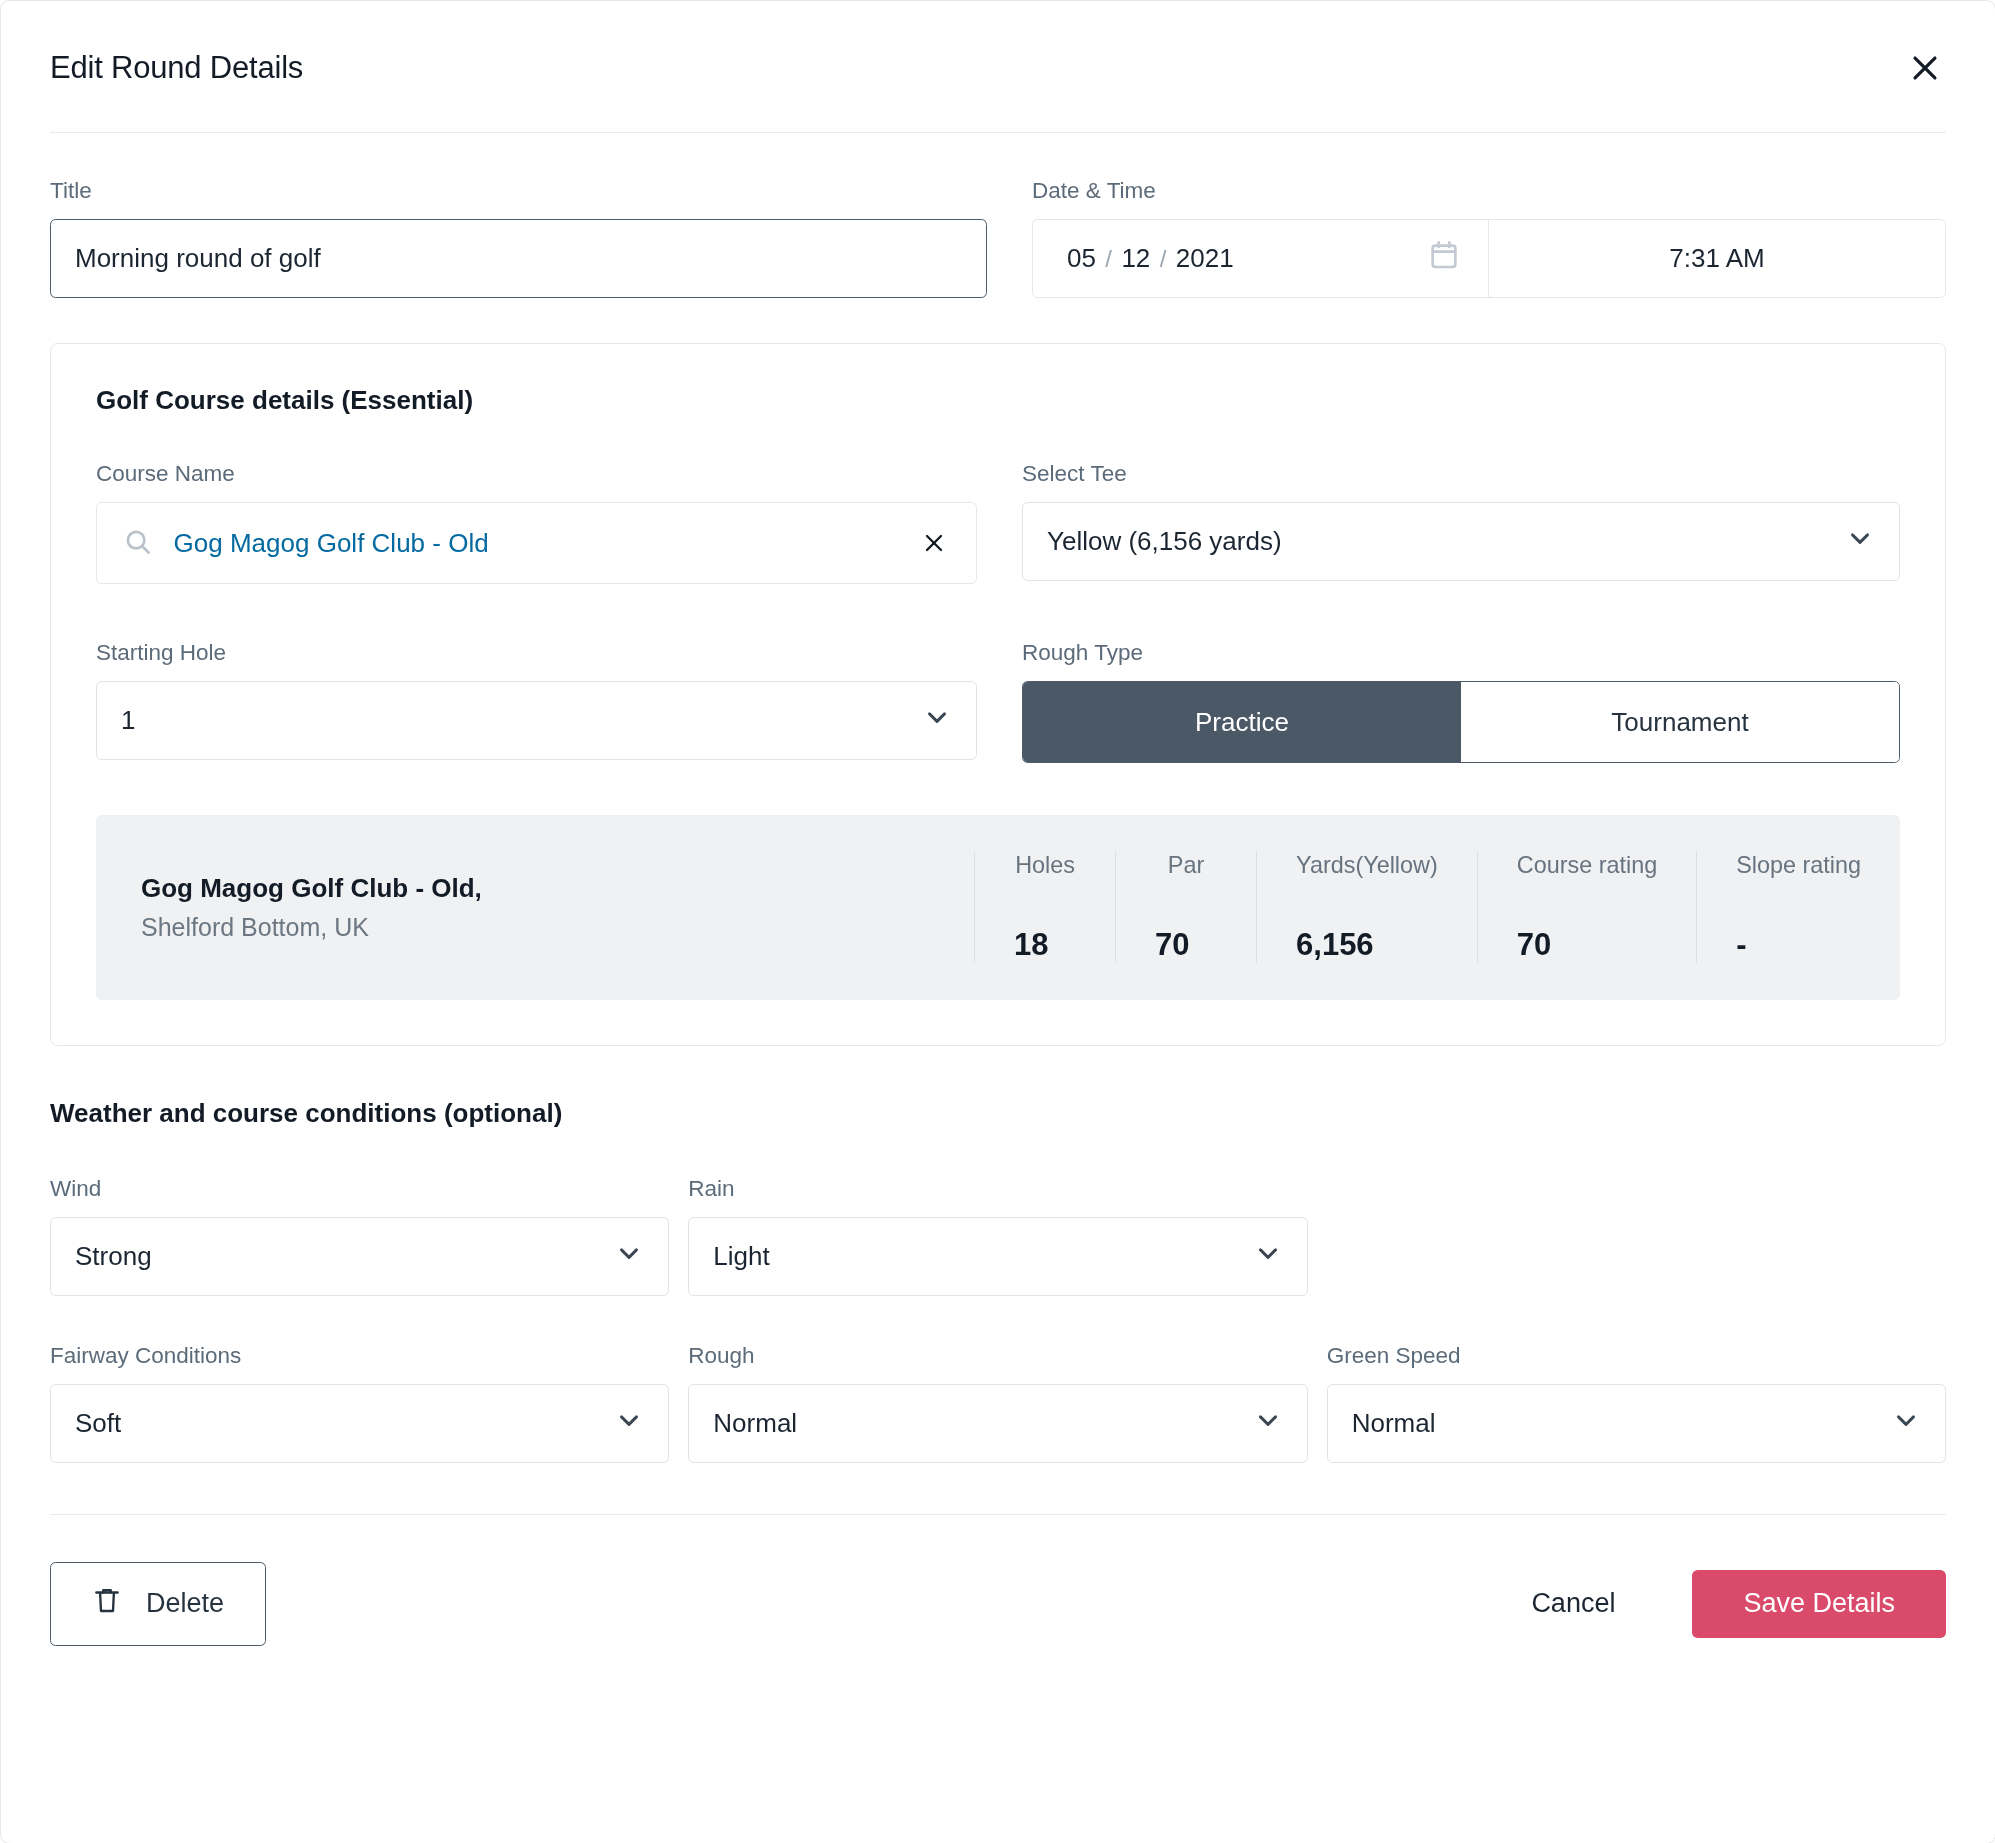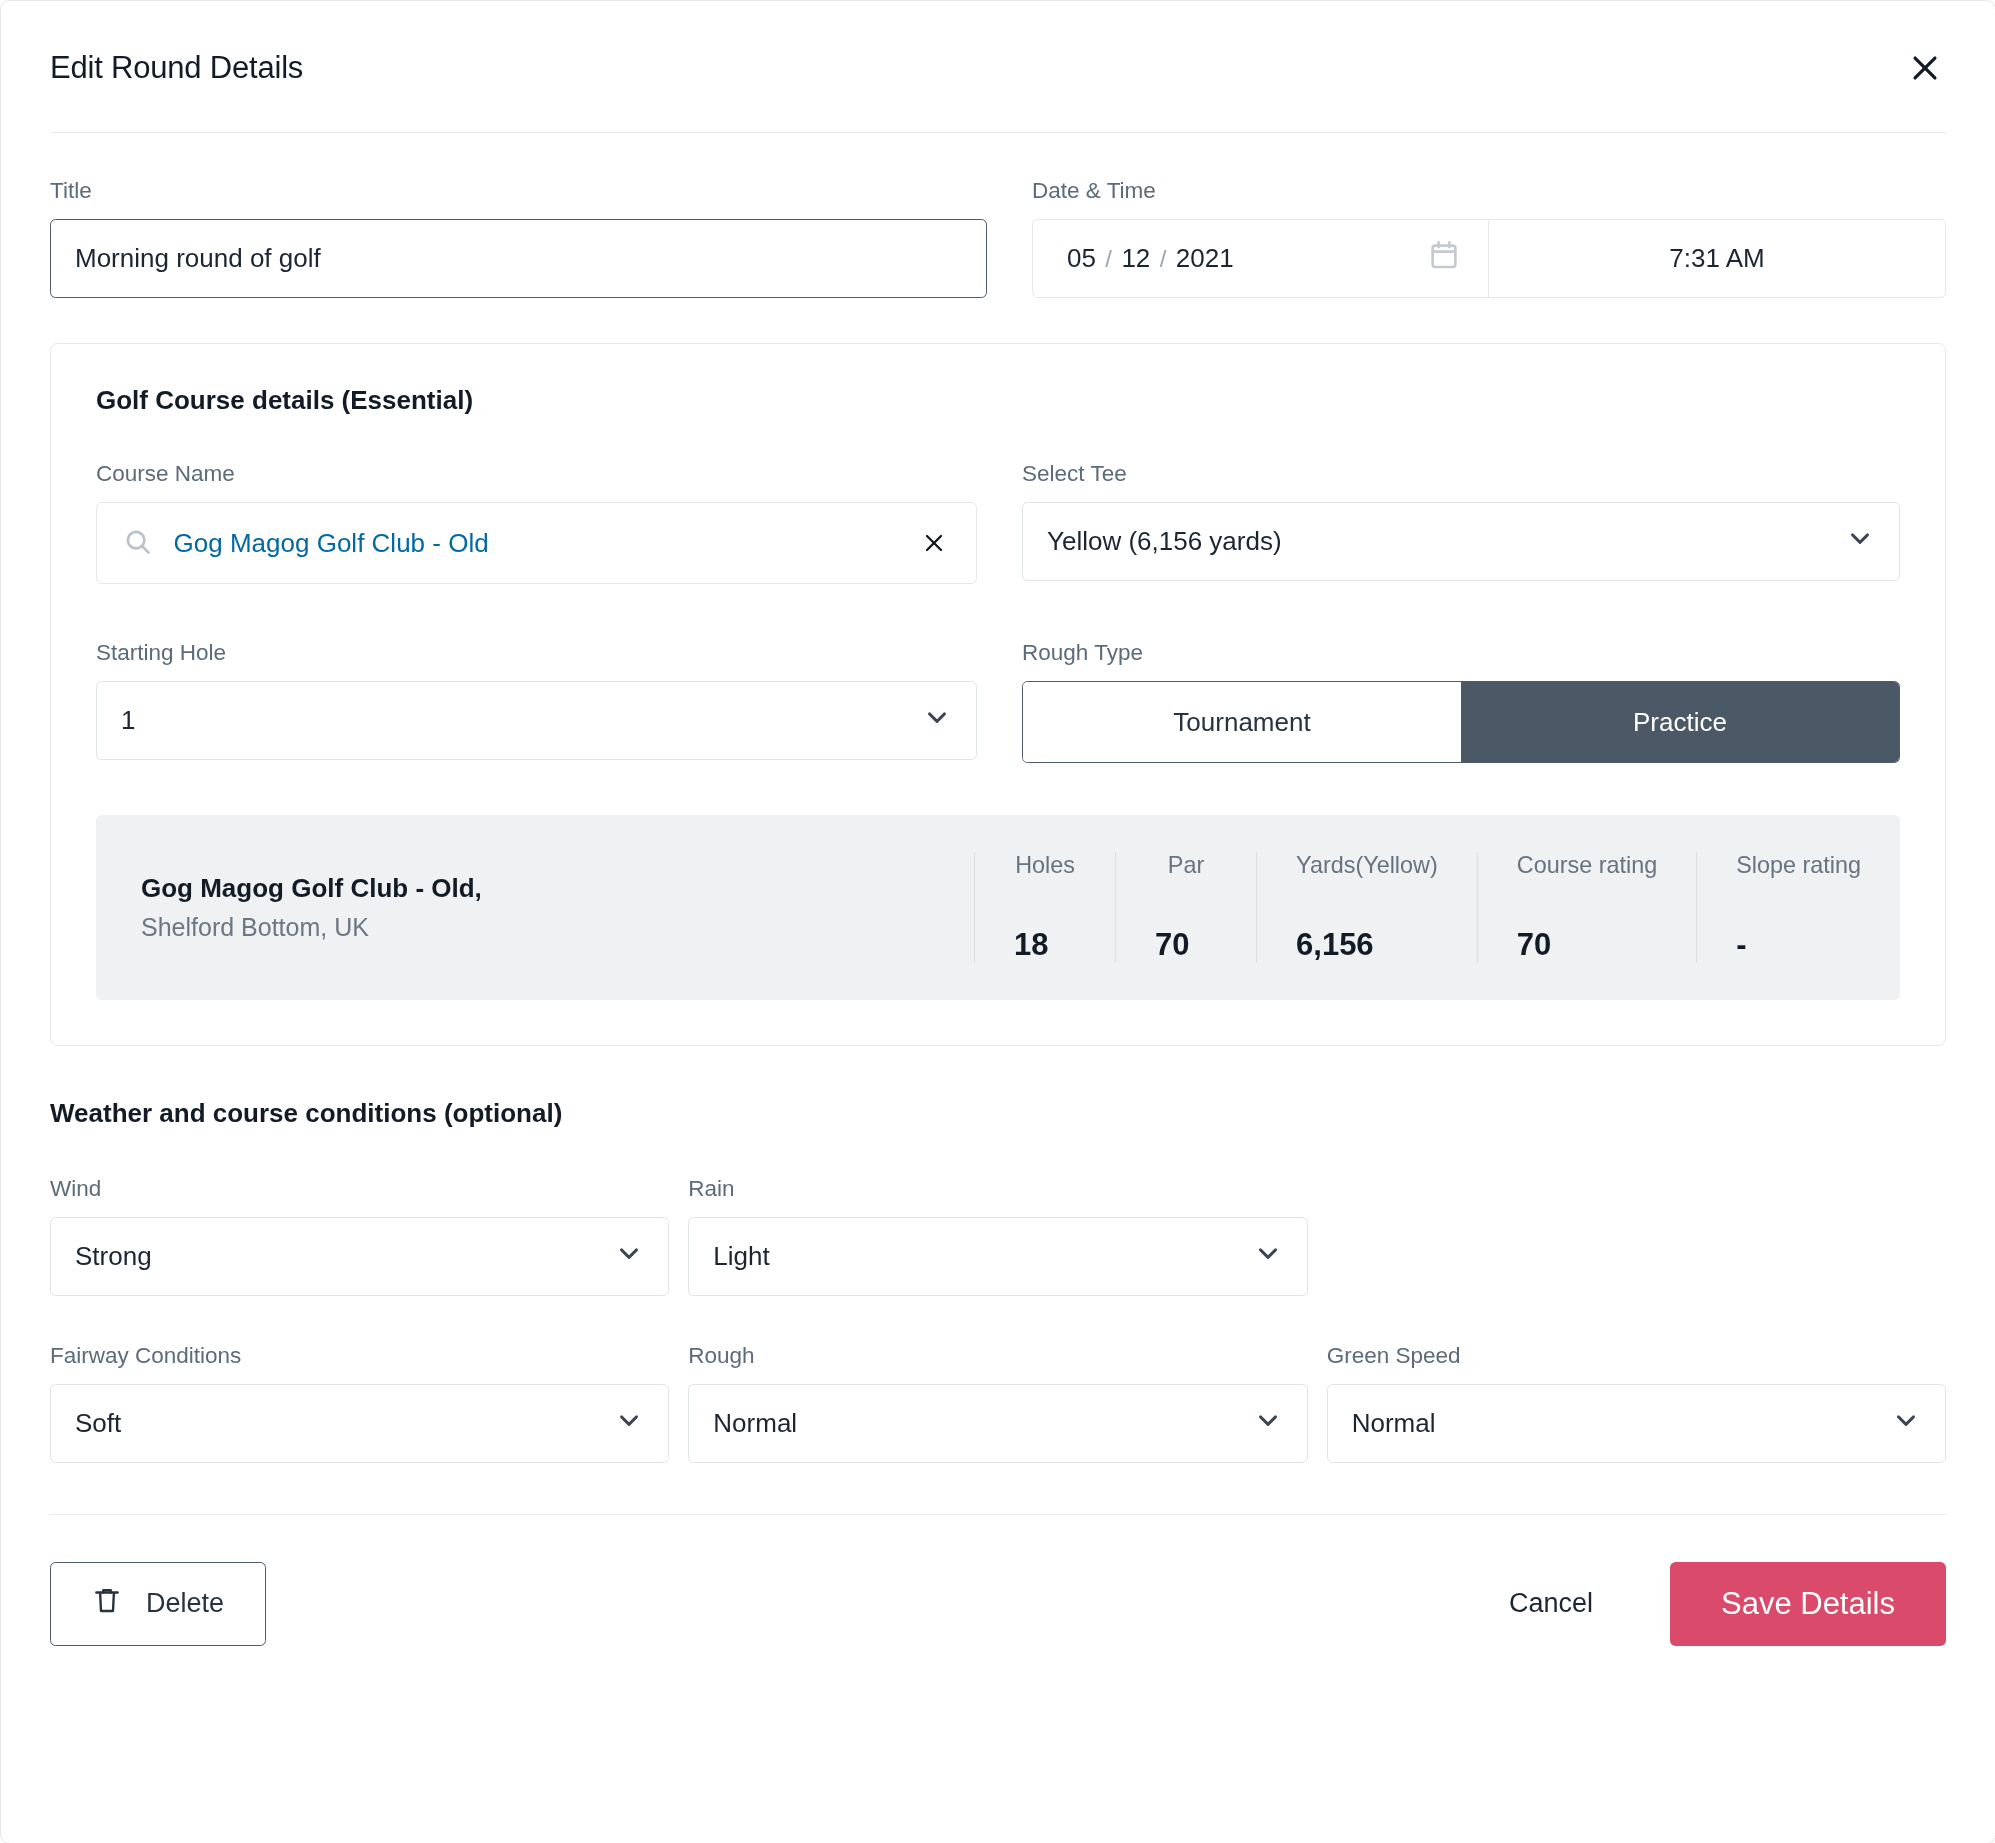--- a/index.html
+++ b/index.html
@@ -291,27 +291,27 @@
   .cancel-btn {
     background: none;
     border: none;
     font-size: 27px;
     color: #1b2632;
     cursor: pointer;
     padding: 0 26px;
     font-family: inherit;
   }
   .save-btn {
-    height: 84px;
+    height: 68px;
     padding: 16px 51px;
     border: none;
     border-radius: 5.6px;
     background: #da4a6b;
     color: #ffffff;
-    font-size: 31px;
+    font-size: 27px;
     cursor: pointer;
     font-family: inherit;
   }
 </style>
 </head>
 <body>
 
 <div class="modal">
   <div class="modal-inner">
 
@@ -407,22 +407,22 @@
               <svg width="30" height="30" viewBox="0 0 24 24" fill="none" stroke="#3b4652" stroke-width="2.3" stroke-linecap="round" stroke-linejoin="round">
                 <polyline points="6,9.5 12,15.5 18,9.5"></polyline>
               </svg>
             </span>
           </div>
         </div>
 
         <div class="card-col-b">
           <span class="field-label">Rough Type</span>
           <div class="segmented">
+            <div class="seg active">Practice</div>
             <div class="seg">Tournament</div>
-            <div class="seg active">Practice</div>
           </div>
         </div>
       </div>
 
       <div class="stats-strip">
         <div class="stats-course">
           <div class="name">Gog Magog Golf Club - Old,</div>
           <div class="loc">Shelford Bottom, UK</div>
         </div>
         <div class="stat">

